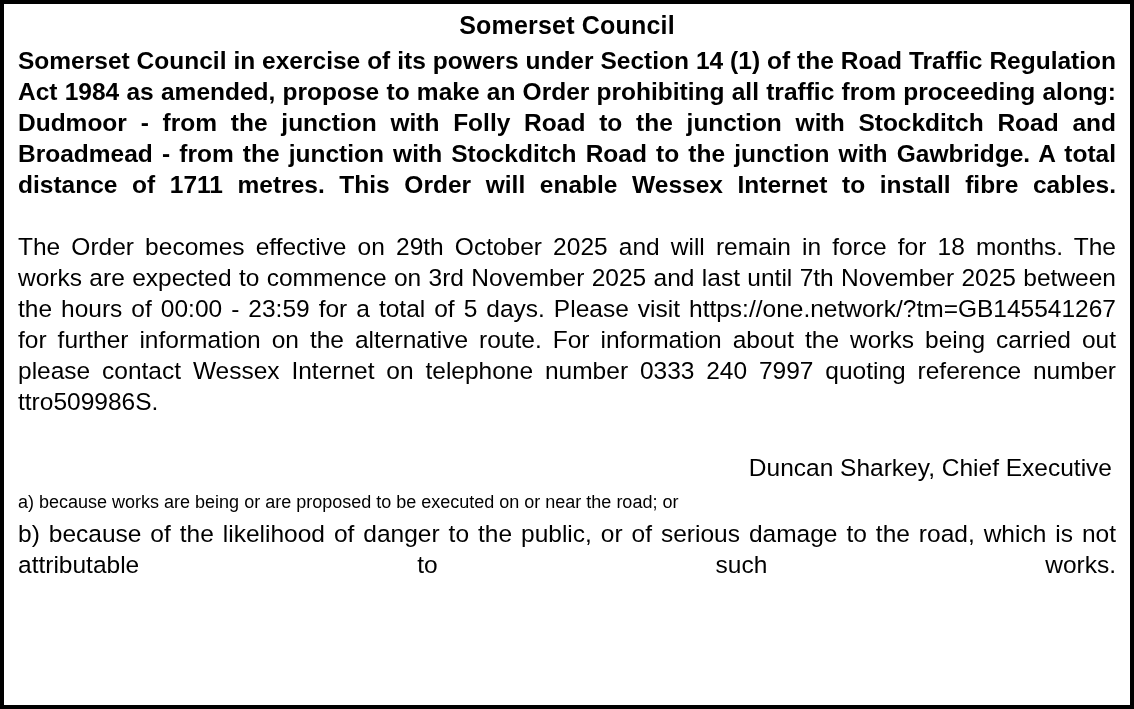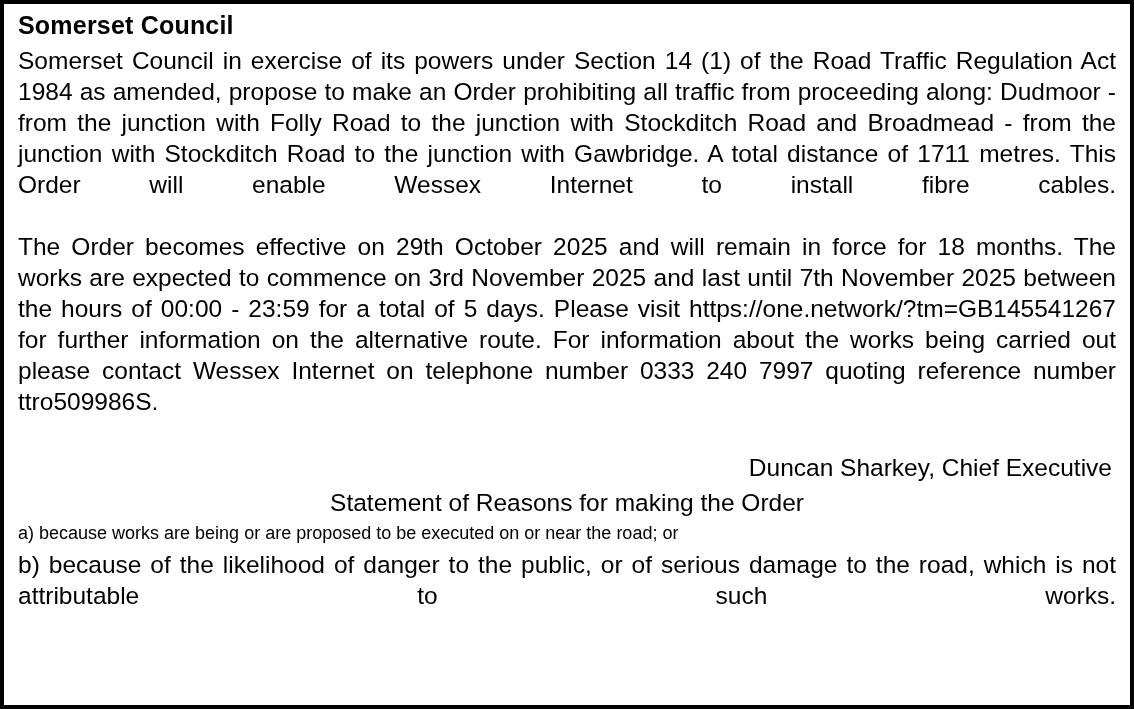--- a/index.html
+++ b/index.html
@@ -14,34 +14,36 @@
     width: 1134px;
     height: 709px;
     box-sizing: border-box;
     background: #ffffff;
     border: 4px solid #000000;
     padding: 6px 14px 0 14px;
     color: #000000;
     overflow: hidden;
   }
   .heading {
+    text-align: center;
     font-weight: bold;
     font-size: 25px;
     line-height: 31px;
     letter-spacing: 0.2px;
   }
   .body-par {
     font-size: 24.5px;
     line-height: 31px;
     text-align: justify;
     text-justify: inter-word;
     margin: 0;
   }
   .body-par.first {
     margin-top: 4px;
+    font-weight: bold;
   }
   .right-line {
     font-size: 24.5px;
     line-height: 31px;
     text-align: right;
     margin: 4px;
   }
   .center-line {
     font-size: 24.5px;
     line-height: 31px;
@@ -67,18 +69,17 @@
 <div class="notice">
 
   <div class="heading">Somerset Council</div>
 
   <p class="body-par first">Somerset Council in exercise of its powers under Section 14 (1) of the Road Traffic Regulation Act 1984 as amended, propose to make an Order prohibiting all traffic from proceeding along: Dudmoor - from the junction with Folly Road to the junction with Stockditch Road and Broadmead - from the junction with Stockditch Road to the junction with Gawbridge. A total distance of 1711 metres. This Order will enable Wessex Internet to install fibre cables.</p>
 
   <p class="body-par">The Order becomes effective on 29th October 2025 and will remain in force for 18 months. The works are expected to commence on 3rd November 2025 and last until 7th November 2025 between the hours of 00:00 - 23:59 for a total of 5 days. Please visit https://one.network/?tm=GB145541267 for further information on the alternative route. For information about the works being carried out please contact Wessex Internet on telephone number 0333 240 7997 quoting reference number ttro509986S.</p>
 
   <div class="right-line">Duncan Sharkey, Chief Executive</div>
 
-  <div class="center-line">Statement of Reasons for making the Order</div>
 
   <div class="plain-line">a) because works are being or are proposed to be executed on or near the road; or</div>
   <div class="body-par">b) because of the likelihood of danger to the public, or of serious damage to the road, which is not attributable to such works.</div>
 
 </div>
 
 </body></html>

